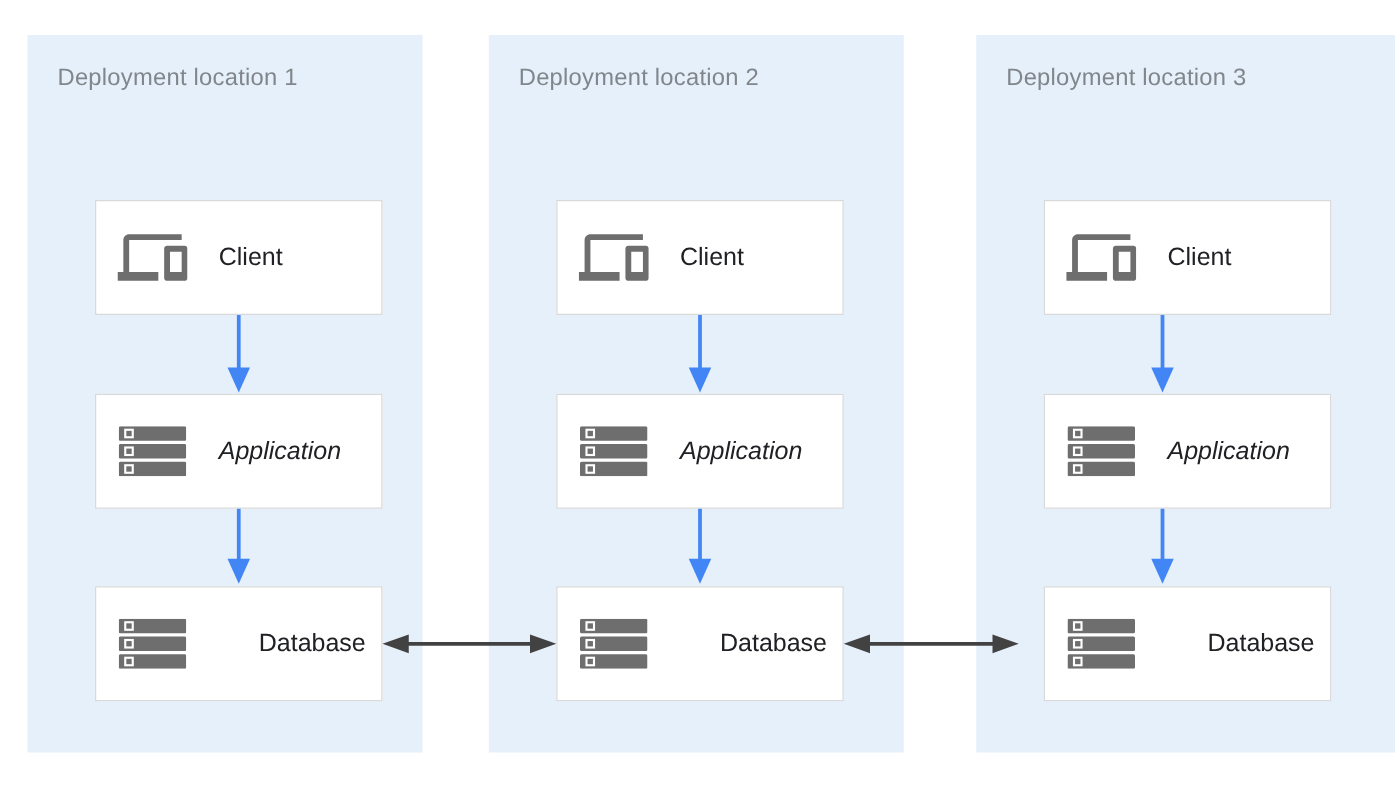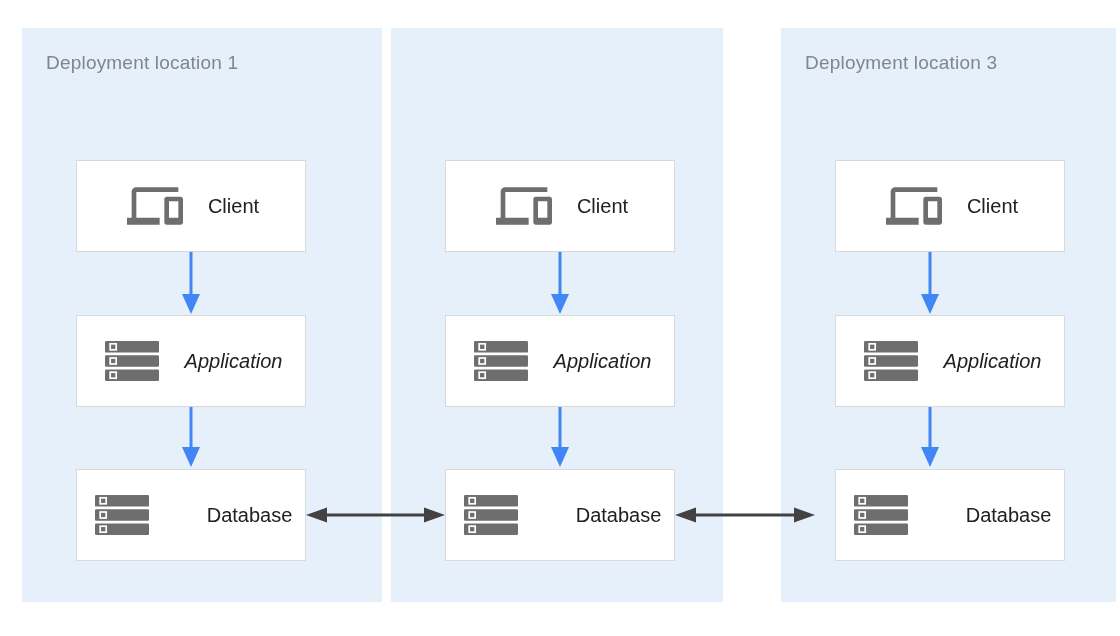--- a/index.html
+++ b/index.html
@@ -10,21 +10,21 @@
     background: var(--page-bg, #ffffff);
     font-family: "Liberation Sans", sans-serif;
     overflow: hidden;
   }
   .panel {
     position: absolute;
     top: 28px;
     height: 574px;
     background: var(--panel-bg, #e5f0fa);
   }
-  .panel-1 { left: 22px;  width: 360px; }
+  .panel-1 { left: 22px;  width: 316px; }
   .panel-2 { left: 391px; width: 332px; }
   .panel-3 { left: 761px; width: 335px; margin-left: 20px; }
   .panel-title {
     position: absolute;
     top: 24px;
     left: 24px;
     margin: 0;
     font-size: 19px;
     font-weight: 400;
     letter-spacing: 0.2px;
@@ -34,22 +34,21 @@
   .node {
     position: absolute;
     left: 54px;
     width: 230px;
     height: 92px;
     background: var(--node-bg, #ffffff);
     border: 1px solid var(--node-border, #d9d9d9);
     box-sizing: border-box;
     display: flex;
     align-items: center;
-    padding-left: 3px;
-    justify-content: center;
+    padding-left: 16px;
   }
   .node-client { top: 132px; }
   .node-app    { top: 287px; font-style: italic; }
   .node-db     { top: 441px; gap: 32px; }
   .icon-slot {
     width: 58px;
     flex: 0 0 58px;
     display: flex;
     align-items: center;
     justify-content: center;
@@ -110,20 +109,21 @@
           <rect class="sq" x="5.2" y="2.8" width="6" height="6"></rect>
           <rect class="sq" x="5.2" y="17" width="6" height="6"></rect>
           <rect class="sq" x="5.2" y="31.2" width="6" height="6"></rect>
         </svg>
       </span>
       <span class="node-label">Database</span>
     </div>
   </section>
 
   <section class="panel panel-2">
+    <h2 class="panel-title">Deployment location 2</h2>
     <div class="node node-client">
       <span class="icon-slot">
         <svg class="icon-devices" width="56" height="56" viewBox="0 0 24 24" aria-hidden="true">
           <path d="M4 6h18V4H4c-1.1 0-2 .9-2 2v11H0v3h14v-3H4V6zm19 2h-6c-.55 0-1 .45-1 1v10c0 .55.45 1 1 1h6c.55 0 1-.45 1-1V9c0-.55-.45-1-1-1zm-1 9h-4v-7h4v7z"></path>
         </svg>
       </span>
       <span class="node-label">Client</span>
     </div>
     <div class="node node-app">
       <span class="icon-slot">

